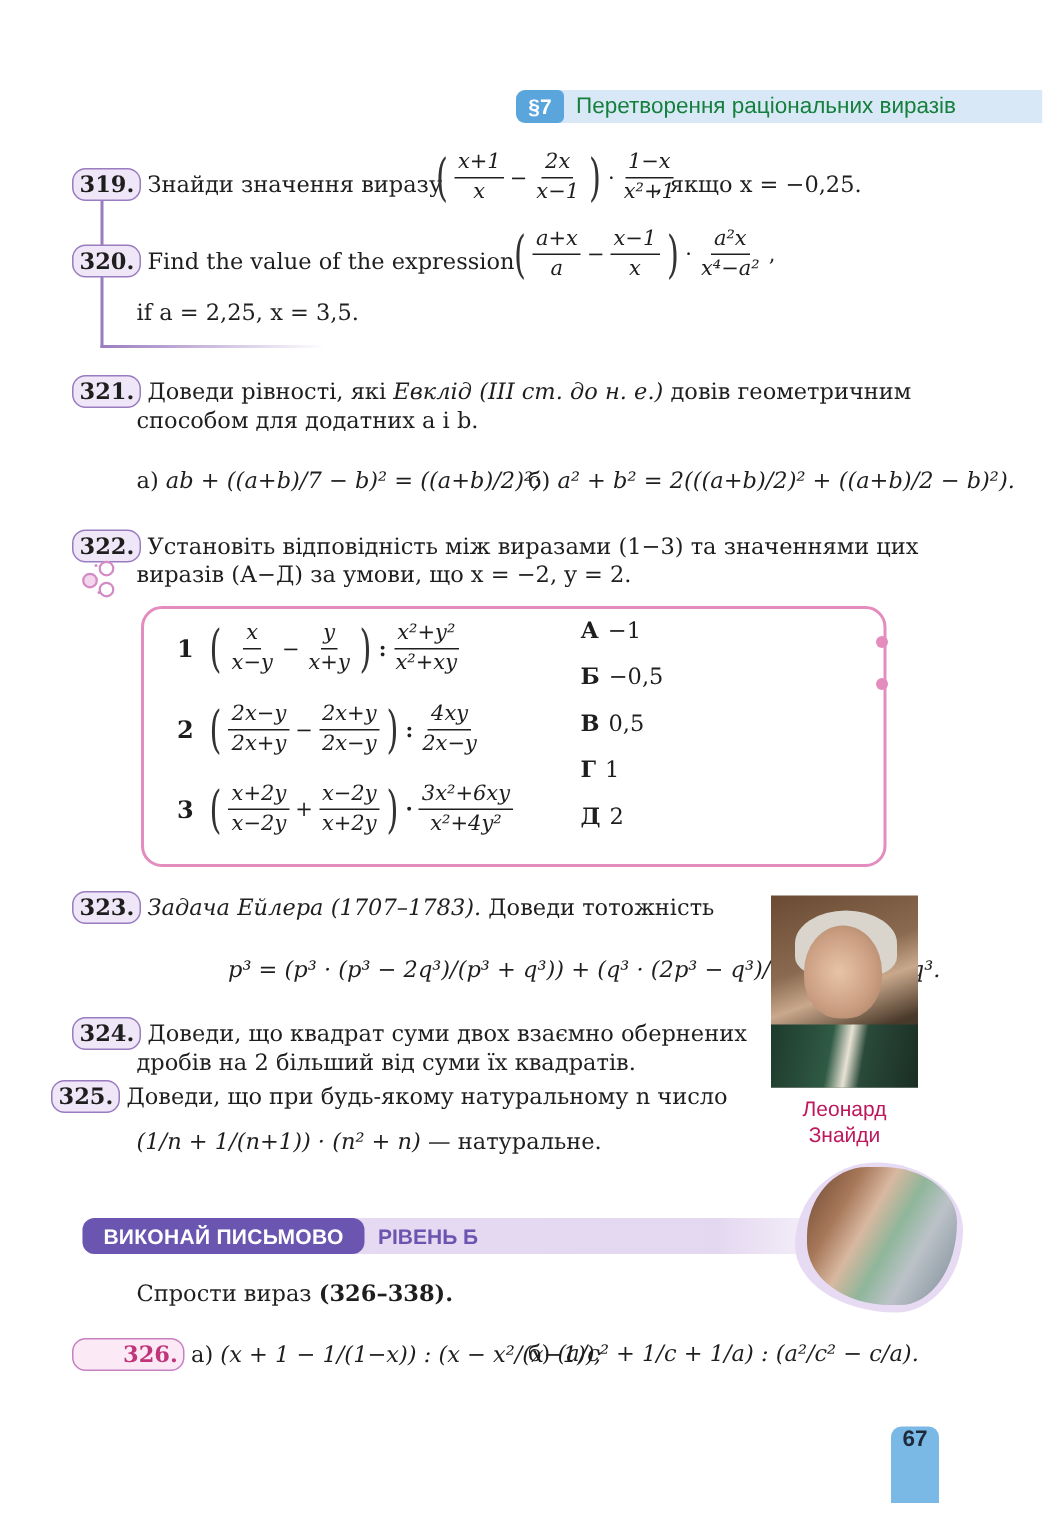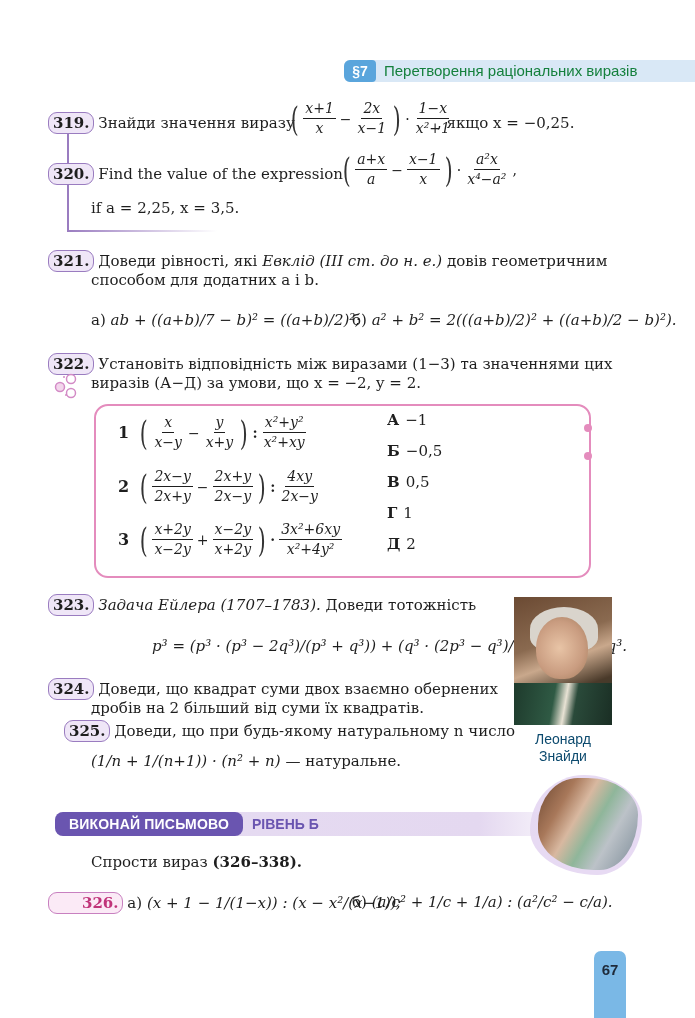--- a/index.html
+++ b/index.html
@@ -36,30 +36,30 @@
   .dot { position: absolute; width: 8px; height: 8px; border-radius: 50%; background: #e48cbd; }
   .mrow-num { font-weight: bold; font-size: 16px; font-style: normal; margin-right: 8px; }
   .ans { position: absolute; left: 387px; font-size: 15px; }
   .ans b { margin-right: 6px; }
 
   
   .portrait { left: 514px; top: 597px; width: 98px; height: 128px; background: linear-gradient(160deg, #6b4a33 0%, #8a6a50 35%, #c9a88c 50%, #4a3a2a 70%, #1f3a2a 100%); }
   .face { position: absolute; left: 22px; top: 20px; width: 52px; height: 62px; border-radius: 50% 50% 45% 45%; background: radial-gradient(ellipse at 45% 50%, #e8c4a6 0%, #c99c80 60%, #a07a5a 100%); }
   .wig { position: absolute; left: 16px; top: 10px; width: 68px; height: 44px; border-radius: 50% 50% 30% 30%; background: #d9d4cc; }
   .coat { position: absolute; left: 0; top: 86px; width: 98px; height: 42px; background: linear-gradient(100deg, #1e3a2c 0%, #2f5a44 40%, #e8e2d4 52%, #2a4a3a 62%, #1a2e24 100%); }
-  .caption { left: 514px; width: 98px; text-align: center; font-family: "Liberation Sans", sans-serif; font-size: 14px; line-height: 17px; color: #0c4a6e; }
+  .caption { left: 514px; width: 98px; text-align: center; font-family: "Liberation Sans", sans-serif; font-size: 14px; line-height: 17px; color: #be185d; }
 
   
   .band { left: 55px; top: 812px; width: 530px; height: 24px; background: linear-gradient(90deg, #e6dcf2 0%, #e4d8f0 80%, rgba(228,216,240,0) 100%); border-radius: 8px 0 0 8px; }
   .band-pill { left: 55px; top: 812px; width: 188px; height: 24px; background: #6a55b0; border-radius: 8px; color: #fff; font-family: "Liberation Sans", sans-serif; font-weight: bold; font-size: 14px; line-height: 24px; text-align: center; letter-spacing: 0.2px; }
   .band-level { left: 252px; top: 812px; height: 36px; line-height: 24px; color: #6a55b0; font-family: "Liberation Sans", sans-serif; font-weight: bold; font-size: 14px; }
   .blob { left: 530px; top: 775px; width: 112px; height: 100px; background: #e7daf3; border-radius: 48% 52% 40% 60% / 55% 45% 55% 45%; }
   .photo { left: 538px; top: 778px; width: 100px; height: 92px; border-radius: 40% 50% 38% 55% / 50% 40% 60% 45%; background: linear-gradient(120deg, #6b4630 0%, #a8785a 25%, #d8b8a0 40%, #8fb69a 55%, #bcc2c8 70%, #7a8a96 100%); overflow: hidden; }
 
-  .page-tab { left: 594px; top: 951px; width: 32px; height: 67px; background: #7ab8e6; border-radius: 7px 7px 0 0; color: #1e2a3a; font-family: "Liberation Sans", sans-serif; font-weight: bold; font-size: 15px; text-align: center; padding-top: 10px; }
+  .page-tab { left: 594px; top: 951px; width: 32px; height: 51px; background: #7ab8e6; border-radius: 7px 7px 0 0; color: #1e2a3a; font-family: "Liberation Sans", sans-serif; font-weight: bold; font-size: 15px; text-align: center; }
 
   .decor-icon { left: 54px; top: 373px; width: 26px; height: 26px; }
 </style>
 </head>
 <body>
 
 <div class="abs sec-bar"></div>
 <div class="abs sec-num">§7</div>
 <div class="abs sec-title">Перетворення раціональних виразів</div>
 
@@ -233,21 +233,21 @@
 </div>
 <div class="abs caption" style="top:731px;">Леонард</div>
 <div class="abs caption" style="top:748px;">Знайди</div>
 
 <div class="line" style="left:48px; top:678px;">
   <span class="badge">324.</span>
   <span>Доведи, що квадрат суми двох взаємно обернених</span>
 </div>
 <div class="line" style="left:91px; top:698px;">дробів на 2 більший від суми їх квадратів.</div>
 
-<div class="line" style="left:64px; top:720px;text-align:right;">
+<div class="line" style="left:34px; top:720px;text-align:right;">
   <span class="badge">325.</span>
   <span>Доведи, що при будь-якому натуральному n число</span>
 </div>
 <div class="line" style="left:91px; top:751px;">
   <span class="it">(1/n + 1/(n+1)) · (n² + n)</span>
   <span>— натуральне.</span>
 </div>
 
 <div class="abs blob"></div>
 <div class="abs band"></div>

